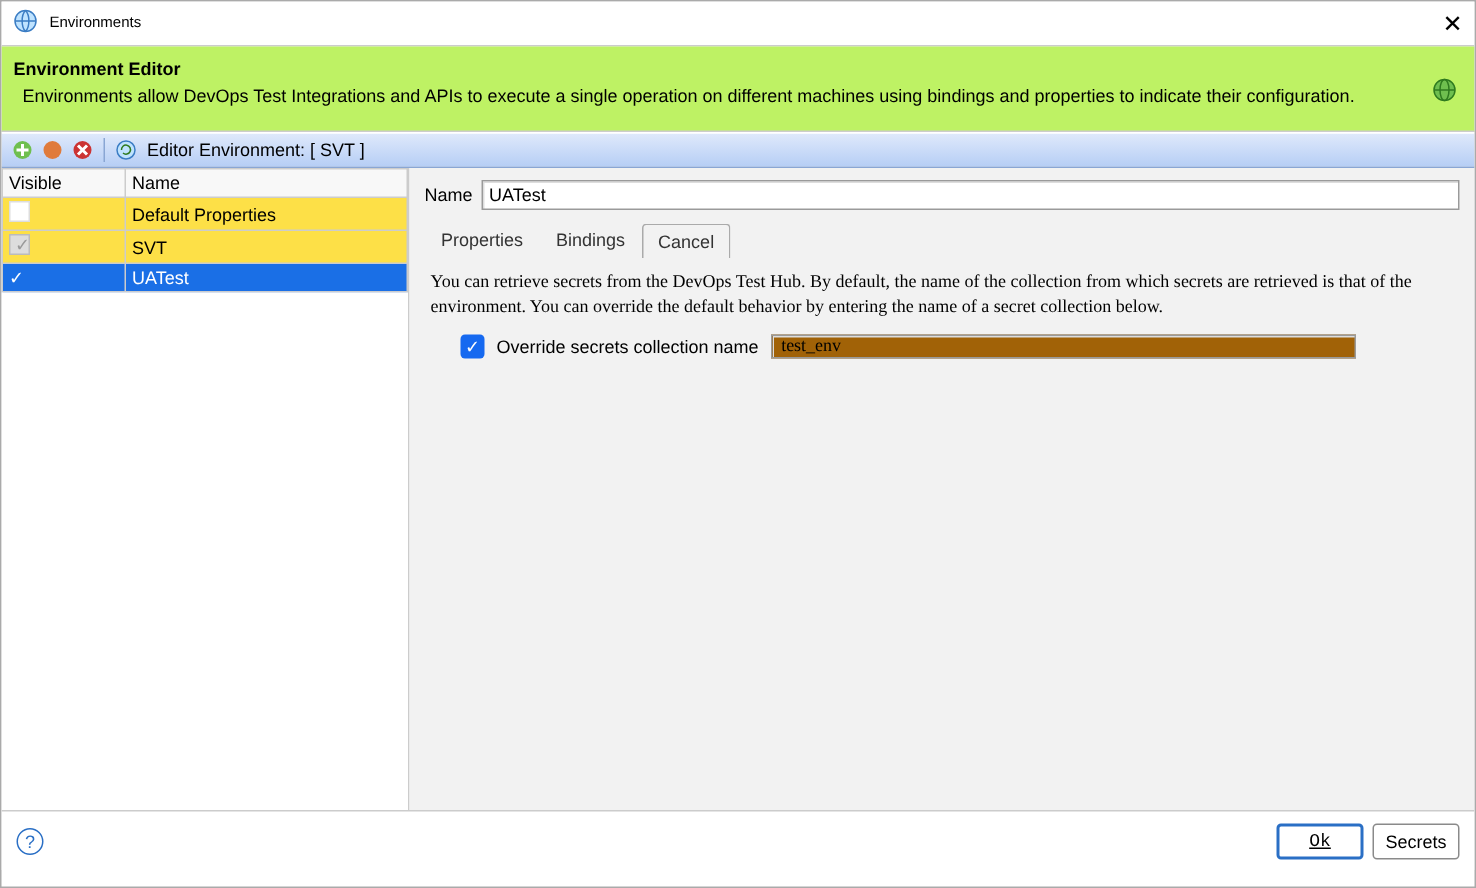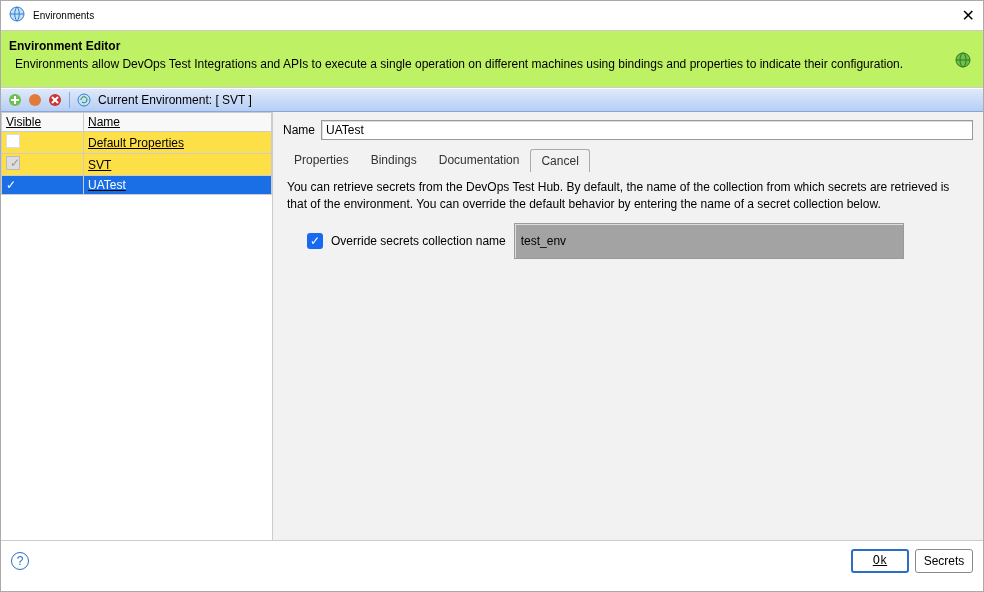--- a/index.html
+++ b/index.html
@@ -52,21 +52,21 @@
   .main {
     display: flex;
     height: 428px;
   }
   .left-panel {
     width: 272px;
     border-right: 1px solid #ccc;
     display: flex;
     flex-direction: column;
   }
-  .table { width: 100%; border-collapse: collapse; table-layout: fixed; text-decoration: underline; }
+  .table { width: 100%; border-collapse: collapse; table-layout: fixed; }
   .table th, .table td {
     border: 1px solid #ccc;
     padding: 2px 4px;
     text-align: left;
     height: 18px;
     font-weight: normal;
     font-size: 12px;
     background: #fde047;
   }
   .table th { background: #f8f8f8; }
@@ -98,25 +98,25 @@
     background:#f2f2f2;
     border-color:#aaa;
     border-top-left-radius:3px;
     border-top-right-radius:3px;
     position:relative;
     top:1px;
   }
   .tab-content {
     padding:8px 4px;
   }
-  .secrets-desc { margin-bottom:10px; line-height:1.4;}
+  .secrets-desc { margin-bottom:10px; line-height:1.4;font-family:Liberation Serif, serif;}
   .override-row { display:flex; align-items:center; gap:8px; margin-left:20px;}
   .override-row input[type="text"] {
-    border:1px solid #9a9a9a; padding:2px 6px; font-size:12px; height:36px;
-    width:390px; background:#a3a3a3; box-shadow: inset 1px 1px 0 #ddd;
+    border:1px solid #9a9a9a; padding:2px 6px; font-size:12px; height:16px;
+    width:390px; background:#a16207; box-shadow: inset 1px 1px 0 #ddd; font-family: Liberation Serif, serif;
   }
   .chk {
     width:16px; height:16px; border-radius:3px; background:#1669f0;
     display:inline-flex; align-items:center; justify-content:center;
     cursor:pointer;
   }
   .chk::after { content:"✓"; color:#fff; font-size:12px; line-height:1;}
   .footer {
     height:40px; border-top:1px solid #ccc;
     display:flex; align-items:center; padding:0 10px;
@@ -183,21 +183,21 @@
         <path d="M4 4l6 6M10 4l-6 6" stroke="#fff" stroke-width="2"></path>
       </svg>
   </span>
   <span class="sep"></span>
   <span class="tb-icon">
     <svg width="14" height="14" viewBox="0 0 14 14">
         <circle cx="7" cy="7" r="6" fill="#bfe3ff" stroke="#3b7dc4"></circle>
         <path d="M4 7a3 3 0 1 1 1 2" fill="none" stroke="#2f7a1f"></path>
       </svg>
   </span>
-  <span class="env-label">Current Environment: [ SVT ]</span>
+  <span class="env-label">Editor Environment: [ SVT ]</span>
 </div>
 
 <div class="main">
 
   <div class="left-panel">
     <table class="table">
       <colgroup>
           <col class="viscol">
           <col>
         </colgroup>
@@ -232,21 +232,20 @@
   </div>
 
   <div class="right-panel">
     <div class="name-row">
       <span>Name</span>
       <input type="text" value="UATest" style="">
     </div>
     <div class="tabs">
       <div class="tab">Properties</div>
       <div class="tab">Bindings</div>
-      <div class="tab">Documentation</div>
       <div class="tab active">Cancel</div>
     </div>
     <div class="tab-content">
       <div class="secrets-desc">You can retrieve secrets from the DevOps Test Hub.  By default, the name of the collection from which secrets are retrieved is that of the environment. You can override the default behavior by entering the name of a secret collection below.</div>
       <div class="override-row">
         <span class="chk"></span>
         <span>Override secrets collection name</span>
         <input type="text" value="test_env" style="">
       </div>
     </div>

